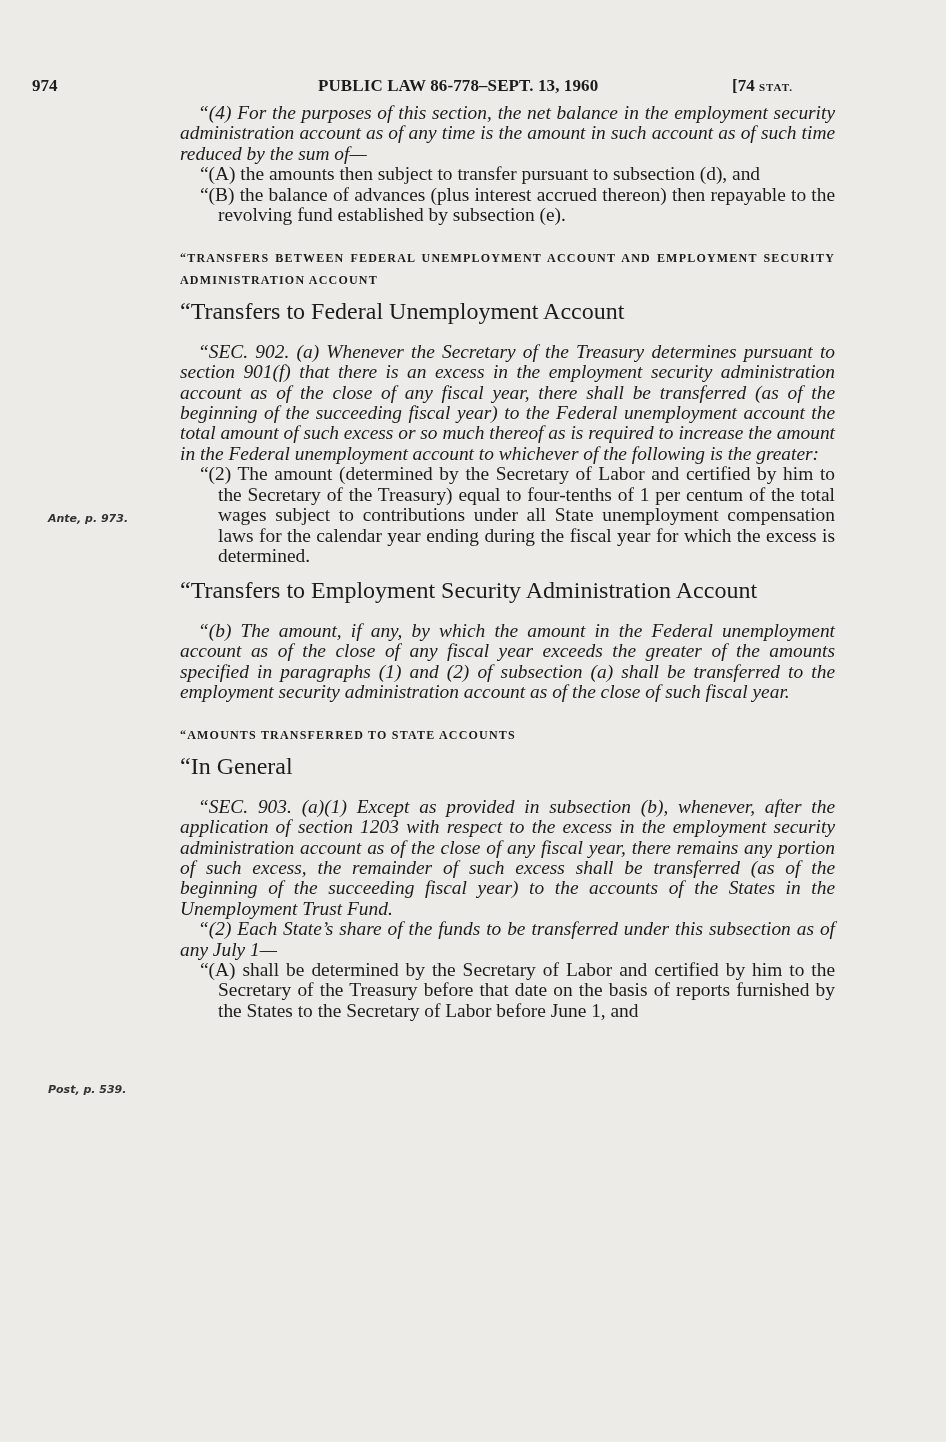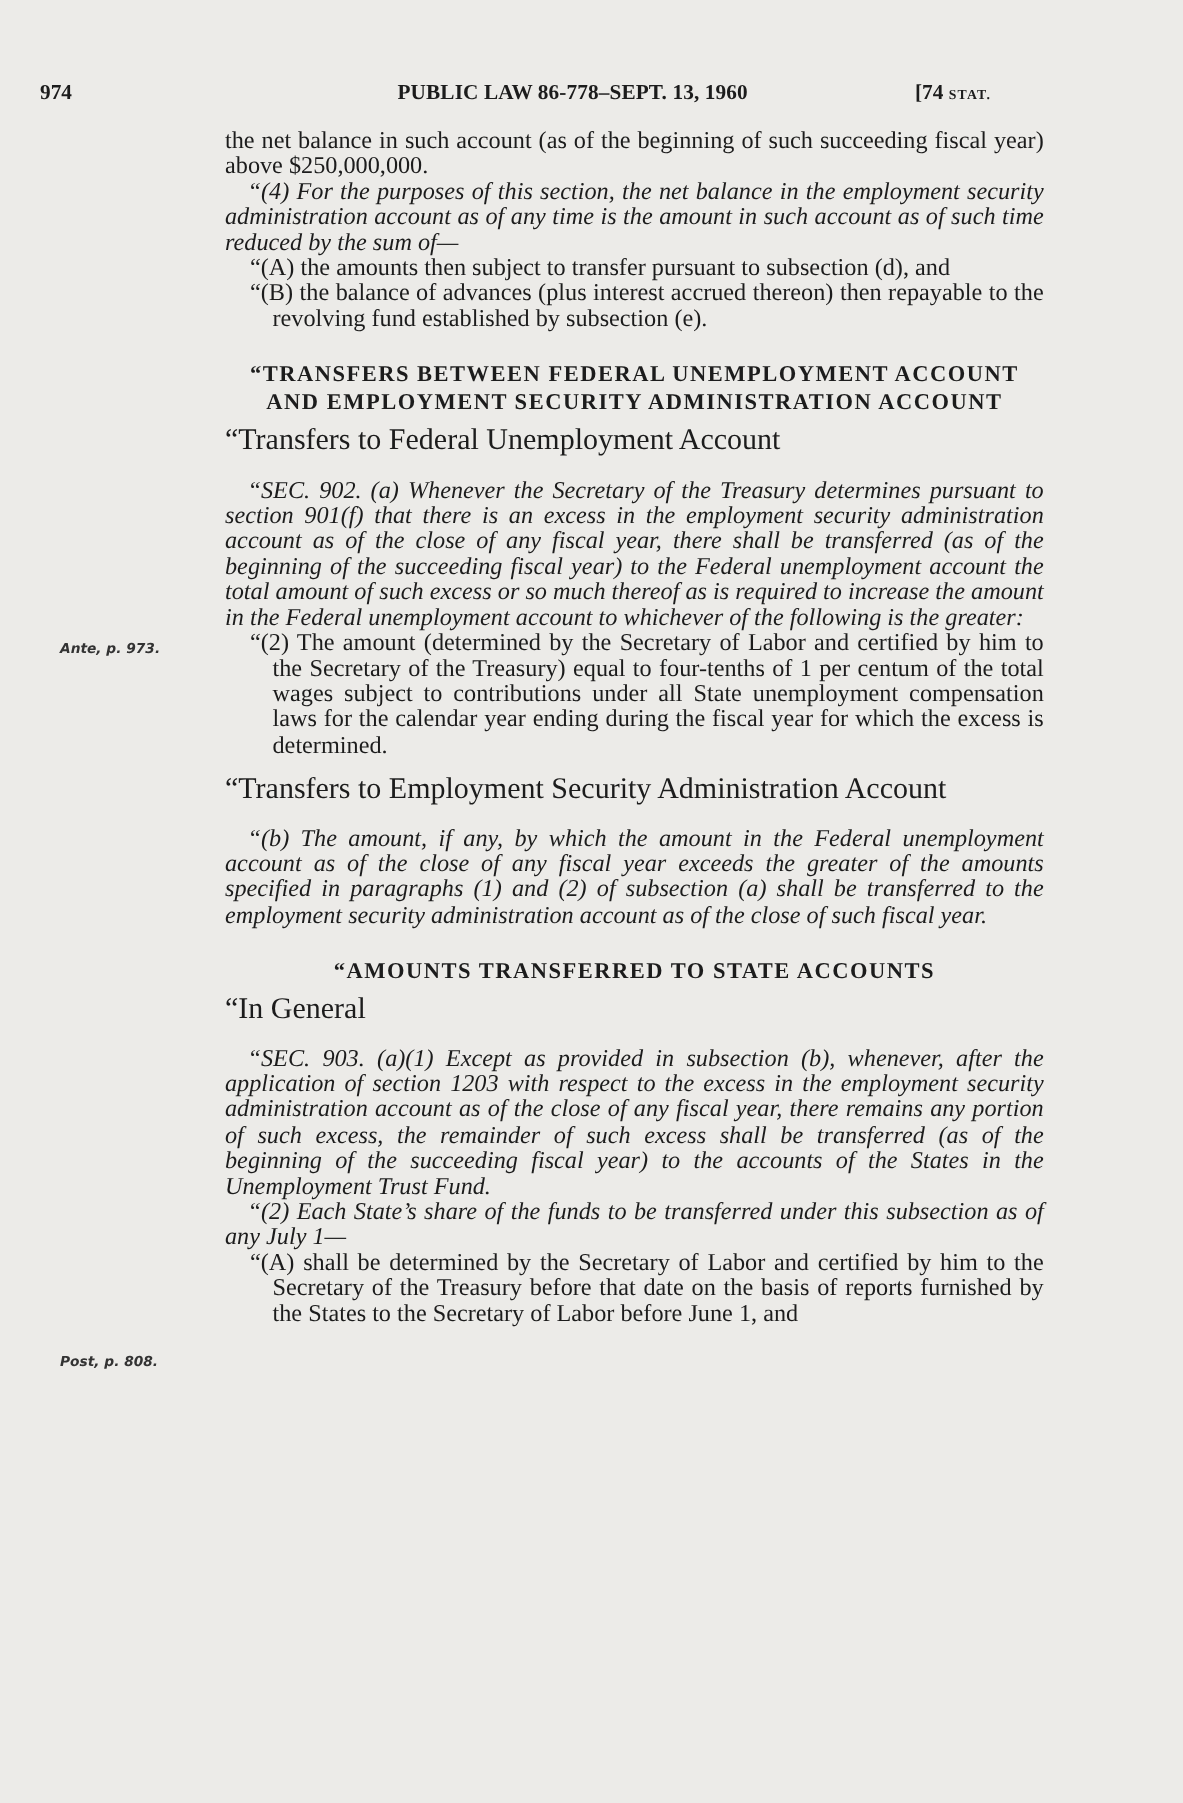--- a/index.html
+++ b/index.html
@@ -5,40 +5,40 @@
   html, body { margin: 0; padding: 0; }
   body {
     width: 946px; height: 1442px;
     background: #ecebe8;
     font-family: "DejaVu Serif", "Liberation Serif", serif;
     color: #1c1c1c;
     position: relative;
     overflow: hidden;
   }
   .header {
-    position: absolute; top: 64px; left: 0; width: 946px; height: 24px;
+    position: absolute; top: 76px; left: 0; width: 946px; height: 24px;
     font-family: "Liberation Serif", serif;
     font-weight: bold; font-size: 17px;
   }
   .page-num { position: absolute; left: 32px; top: 0; }
   .running-title { position: absolute; left: 318px; top: 0; letter-spacing: 0.1px; }
   .stat-ref { position: absolute; left: 732px; top: 0; }
   .stat-ref .sc { font-size: 11px; letter-spacing: 1px; }
 
   .body-text {
     position: absolute; left: 180px; top: 103px; width: 655px;
     font-family: "Liberation Serif", serif;
     font-size: 19.4px; line-height: 20.4px;
     text-align: justify;
   }
   .body-text p { margin: 0; }
   .indent { text-indent: 18px; font-style: italic; }
   .sub { padding-left: 38px; text-indent: -18px; }
   .heading-sc {
-    text-align: center; font-size: 18px; letter-spacing: 1.2px;
+    font-size: 12px; letter-spacing: 1.2px;
     line-height: 22px; margin: 22px 0 10px 0 !important;
     font-weight: bold;
   }
   .subhead {
     font-size: 24px; margin: 0 0 20px 0 !important;
   }
   .gap-top { margin-top: 14px !important; }
 
   .margin-note {
     position: absolute; left: 48px;
@@ -50,24 +50,23 @@
 </head>
 <body>
 
 <div class="header">
   <span class="page-num">974</span>
   <span class="running-title">PUBLIC LAW 86-778–SEPT. 13, 1960</span>
   <span class="stat-ref"><span>[74 </span><span class="sc">STAT.</span></span>
 </div>
 
 <div class="margin-note" style="top:512px;">Ante, p. 973.</div>
-<div class="margin-note" style="top:1083px;">Post, p. 808.</div>
+<div class="margin-note" style="top:1083px;">Post, p. 539.</div>
 
 <div class="body-text">
-  <p>the net balance in such account (as of the beginning of such succeeding fiscal year) above $250,000,000.</p>
   <p class="indent">“(4) For the purposes of this section, the net balance in the employment security administration account as of any time is the amount in such account as of such time reduced by the sum of—</p>
   <p class="sub">“(A) the amounts then subject to transfer pursuant to subsection (d), and</p>
   <p class="sub">“(B) the balance of advances (plus interest accrued thereon) then repayable to the revolving fund established by subsection (e).</p>
 
   <p class="heading-sc">“TRANSFERS BETWEEN FEDERAL UNEMPLOYMENT ACCOUNT AND EMPLOYMENT SECURITY ADMINISTRATION ACCOUNT</p>
   <p class="subhead">“Transfers to Federal Unemployment Account</p>
 
   <p class="indent">“SEC. 902. (a) Whenever the Secretary of the Treasury determines pursuant to section 901(f) that there is an excess in the employment security administration account as of the close of any fiscal year, there shall be transferred (as of the beginning of the succeeding fiscal year) to the Federal unemployment account the total amount of such excess or so much thereof as is required to increase the amount in the Federal unemployment account to whichever of the following is the greater:</p>
   <p class="sub">“(2) The amount (determined by the Secretary of Labor and certified by him to the Secretary of the Treasury) equal to four-tenths of 1 per centum of the total wages subject to contributions under all State unemployment compensation laws for the calendar year ending during the fiscal year for which the excess is determined.</p>
 

